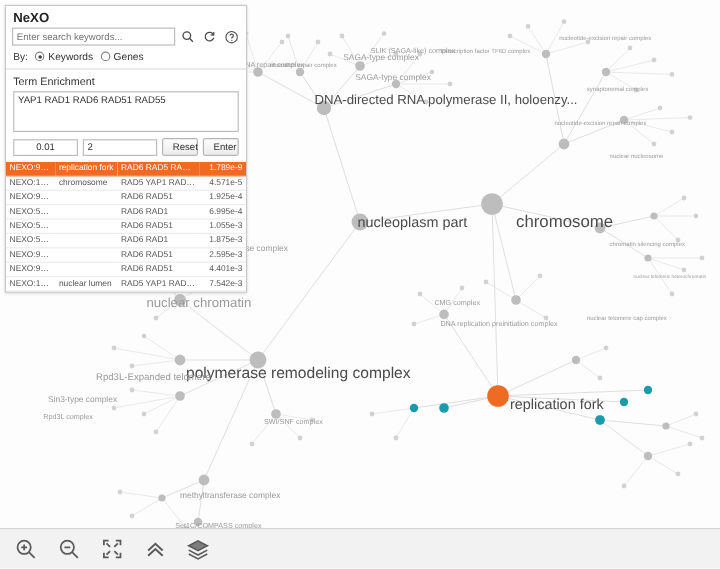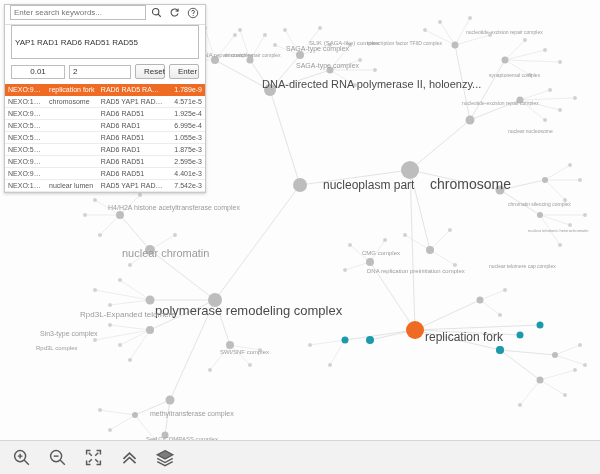--- a/index.html
+++ b/index.html
@@ -122,21 +122,21 @@
     color: #333;
     padding: 5px 6px 3px 6px;
   }
   .term-box {
     margin: 0 6px 5px 6px;
     height: 34px;
     border: 1px solid #bdbdbd;
     background: #fff;
     font-size: 8px;
     color: #333;
-    padding: 12px 3px;
+    padding: 2px 3px;
     box-sizing: border-box;
     overflow: hidden;
   }
   .controls-row {
     display: flex;
     align-items: center;
     gap: 4px;
     padding: 0 6px 5px 6px;
   }
   .num-field {
@@ -398,21 +398,21 @@
         <circle cx="500" cy="350" r="4"></circle>
         <circle cx="520" cy="335" r="3.5"></circle>
         <circle cx="540" cy="325" r="3.5"></circle>
       </g>
 
       <circle cx="415" cy="330" r="9" fill="#ef6a22"></circle>
     </svg>
 
     <div id="labels">
         <div class="node-label major" style="left: 262px; top: 78px; font-size: 11px;">DNA-directed RNA polymerase II, holoenzy...</div>
-        <div class="node-label major" style="left: 298px; top: 178px; font-size: 12px; margin-left: 25px;">nucleoplasm part</div>
+        <div class="node-label major" style="left: 298px; top: 178px; font-size: 12px;">nucleoplasm part</div>
         <div class="node-label major" style="left: 430px; top: 176px; font-size: 14px;">chromosome</div>
         <div class="node-label major" style="left: 155px; top: 303px; font-size: 13px;">polymerase remodeling complex</div>
         <div class="node-label major" style="left: 425px; top: 330px; font-size: 12px;">replication fork</div>
         <div class="node-label tiny" style="left: 122px; top: 247px; font-size: 11px;">nuclear chromatin</div>
         <div class="node-label tiny" style="left: 286px; top: 45px; font-size: 7px;">SAGA-type complex</div>
         <div class="node-label tiny" style="left: 296px; top: 62px; font-size: 7px;">SAGA-type complex</div>
         <div class="node-label tiny" style="left: 309px; top: 40px; font-size: 6px;">SLIK (SAGA-like) complex</div>
         <div class="node-label tiny" style="left: 367px; top: 40px; font-size: 5px;">transcription factor TFIID complex</div>
         <div class="node-label tiny" style="left: 200px; top: 52px; font-size: 6px;">DNA repair complex</div>
         <div class="node-label tiny" style="left: 225px; top: 52px; font-size: 5px;">mismatch repair complex</div>
@@ -430,20 +430,21 @@
         <div class="node-label tiny" style="left: 36px; top: 345px; font-size: 6px;">Rpd3L complex</div>
         <div class="node-label tiny" style="left: 220px; top: 349px; font-size: 6px;">SWI/SNF complex</div>
         <div class="node-label tiny" style="left: 108px; top: 204px; font-size: 7px;">H4/H2A histone acetyltransferase complex</div>
         <div class="node-label tiny" style="left: 150px; top: 410px; font-size: 7px;">methyltransferase complex</div>
         <div class="node-label tiny" style="left: 146px; top: 436px; font-size: 6px;">Set1C/COMPASS complex</div>
       </div>
   </div>
 
   <div id="panel">
 
+    <div class="panel-title">NeXO</div>
 
     <div class="search-row">
       <input class="search-input" type="text" placeholder="Enter search keywords..." style="">
       <button class="icon-btn">
         <svg width="11" height="11" viewBox="0 0 16 16" fill="none" stroke="#4a4a4a" stroke-width="1.6">
           <circle cx="6.8" cy="6.8" r="4.6"></circle>
             <path d="M10.3 10.3 L14.2 14.2"></path>
         </svg>
       </button>
       <button class="icon-btn">
@@ -454,23 +455,35 @@
       </button>
       <button class="icon-btn">
         <svg width="12" height="12" viewBox="0 0 16 16" fill="none" stroke="#4a4a4a" stroke-width="1.2">
           <circle cx="8" cy="8" r="6.3"></circle>
           <path d="M6.2 6.1a1.9 1.9 0 1 1 2.1 2.2v1.1" stroke-width="1.3"></path>
           <circle cx="8.2" cy="11.4" r="0.7" fill="#4a4a4a" stroke="none"></circle>
         </svg>
       </button>
     </div>
 
+    <div class="radio-row">
+      <span class="by-label">By:</span>
+      <span class="radio-item">
+        <span class="radio checked"></span>
+        <span>Keywords</span>
+      </span>
+      <span class="radio-item">
+        <span class="radio"></span>
+        <span>Genes</span>
+      </span>
+    </div>
 
     <div class="section-sep"></div>
 
+    <div class="section-title">Term Enrichment</div>
 
     <div class="term-box">YAP1 RAD1 RAD6 RAD51 RAD55</div>
 
     <div class="controls-row">
       <input class="num-field a" type="text" value="0.01" style="">
       <input class="num-field b" type="text" value="2" style="">
       <button class="btn">Reset</button>
       <button class="btn">Enter</button>
     </div>
 

